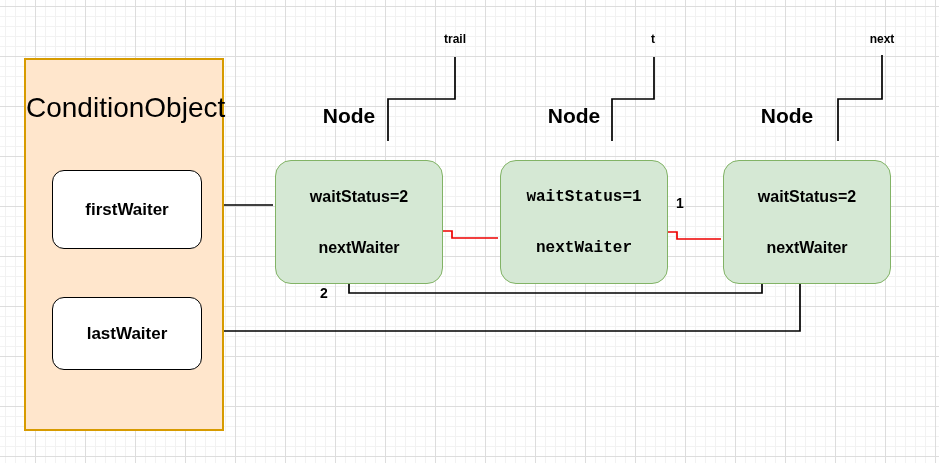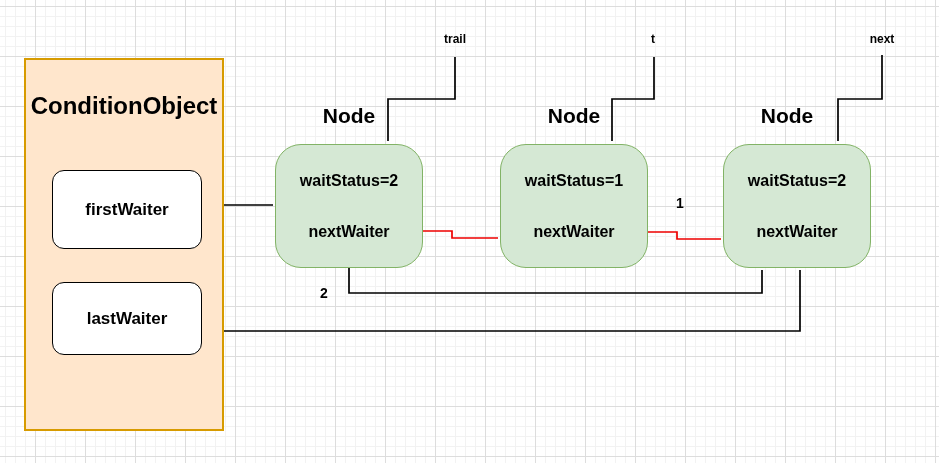--- a/index.html
+++ b/index.html
@@ -36,40 +36,40 @@
   .mk-black{fill:var(--edge-black);}
   .mk-red{fill:var(--edge-red);}
 
   .container-box{
     position:absolute; left:24px; top:58px; width:200px; height:373px;
     background:var(--container-fill);
     border:2px solid var(--container-border);
   }
   .container-title{
     position:absolute; top:32px; left:0; width:100%;
-    text-align:center; font-size:24px; font-weight:bold;
+    text-align:center; font-size:28px; font-weight:normal;
   }
   .field-box{
     position:absolute; left:26px; width:150px;
     background:var(--field-fill);
     border:1.6px solid var(--field-border);
     border-radius:12px;
     display:flex; align-items:center; justify-content:center;
     font-size:17px; font-weight:bold;
   }
   .field-first{top:110px; height:79px;}
-  .field-last{top:222px; height:73px;}
+  .field-last{top:237px; height:73px;}
 
   .node-box{
-    position:absolute; top:144px; width:148px; height:124px;
+    position:absolute; top:160px; width:168px; height:124px;
     background:var(--node-fill);
     border:1.6px solid var(--node-border);
-    border-radius:26px;
+    border-radius:16px;
   }
-  .node-1{left:275px;} .node-2{left:500px;} .node-3{left:723px;}
+  .node-1{left:275px;} .node-2{left:500px;font-family:Liberation Mono, monospace;} .node-3{left:723px;}
   .node-field{
     position:absolute; left:0; width:100%;
     text-align:center; font-size:16px; font-weight:bold;
   }
   .node-ws{top:27px;}
   .node-nw{top:78px;text-align:center;}
 
   .node-title{
     position:absolute; top:104px; width:148px;
     text-align:center; font-size:21px; font-weight:bold;

